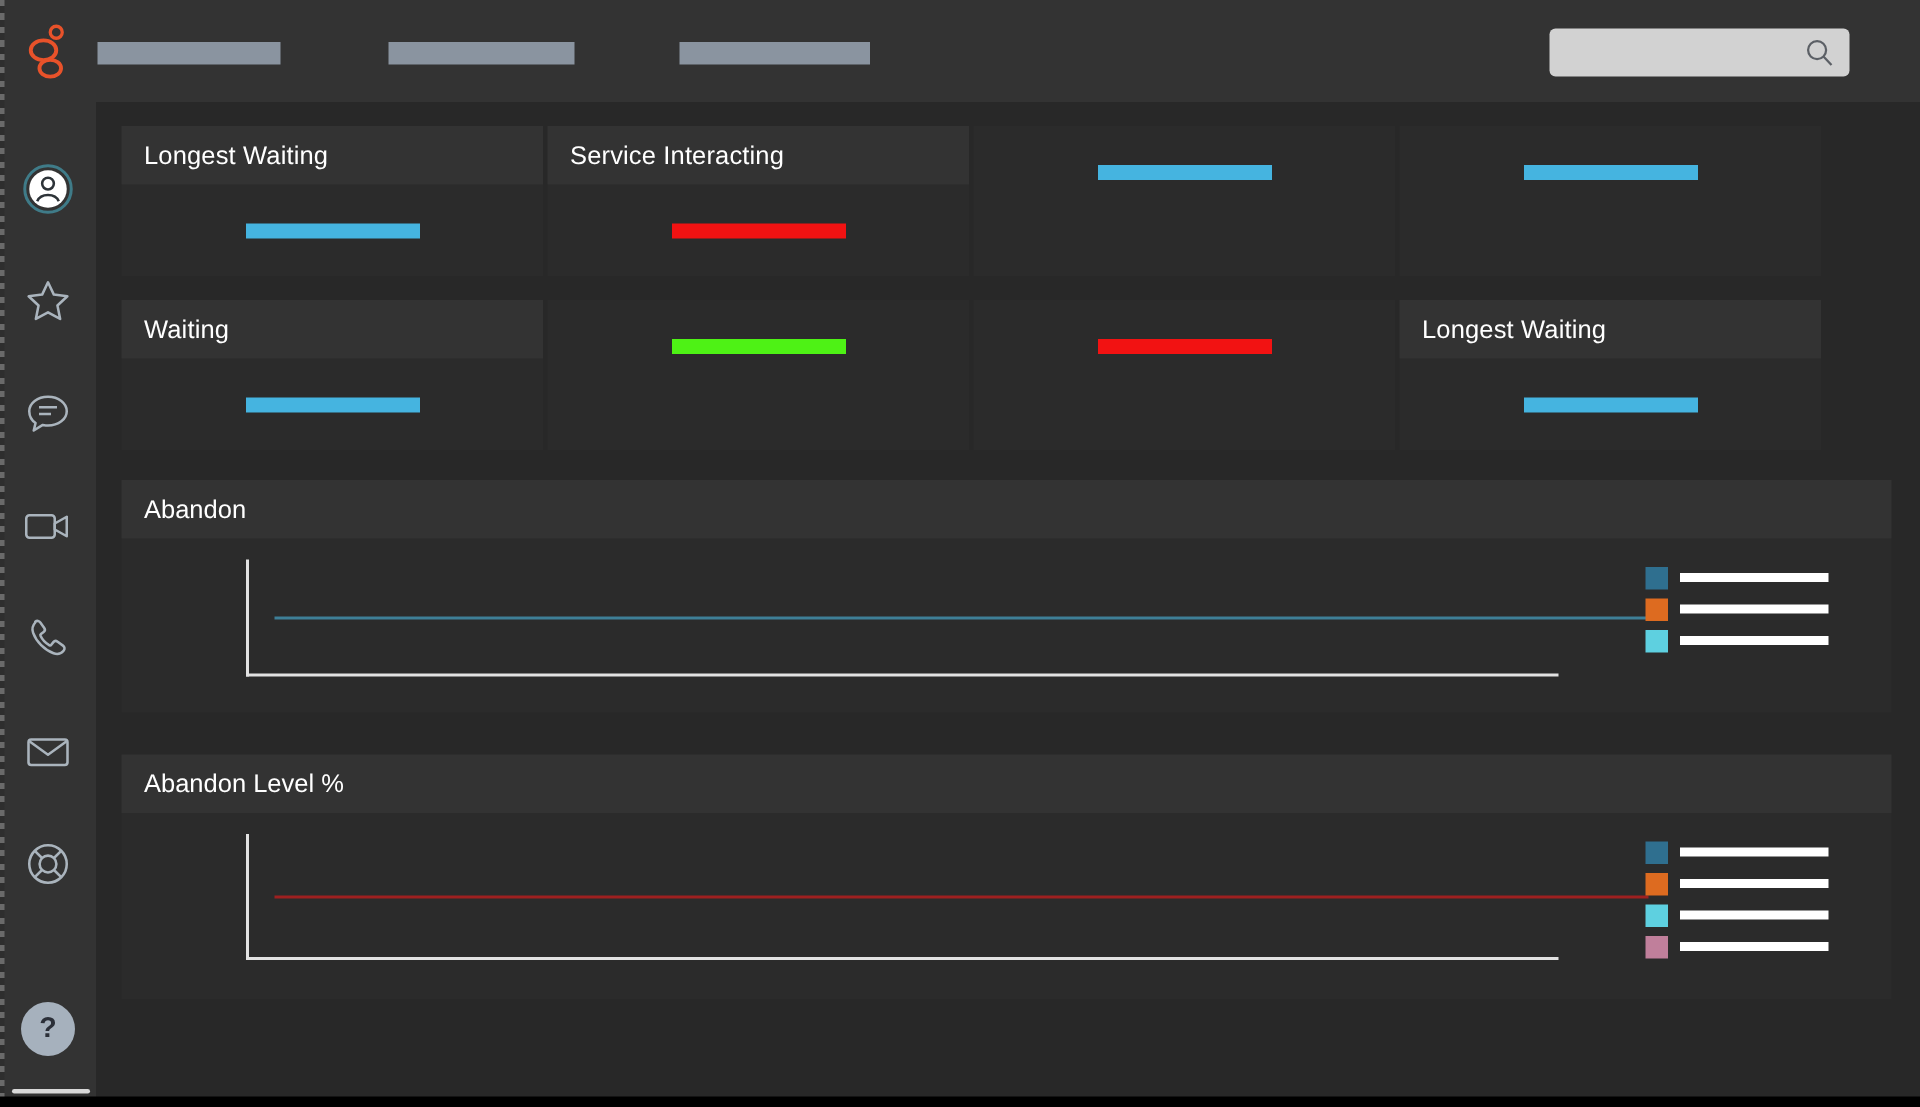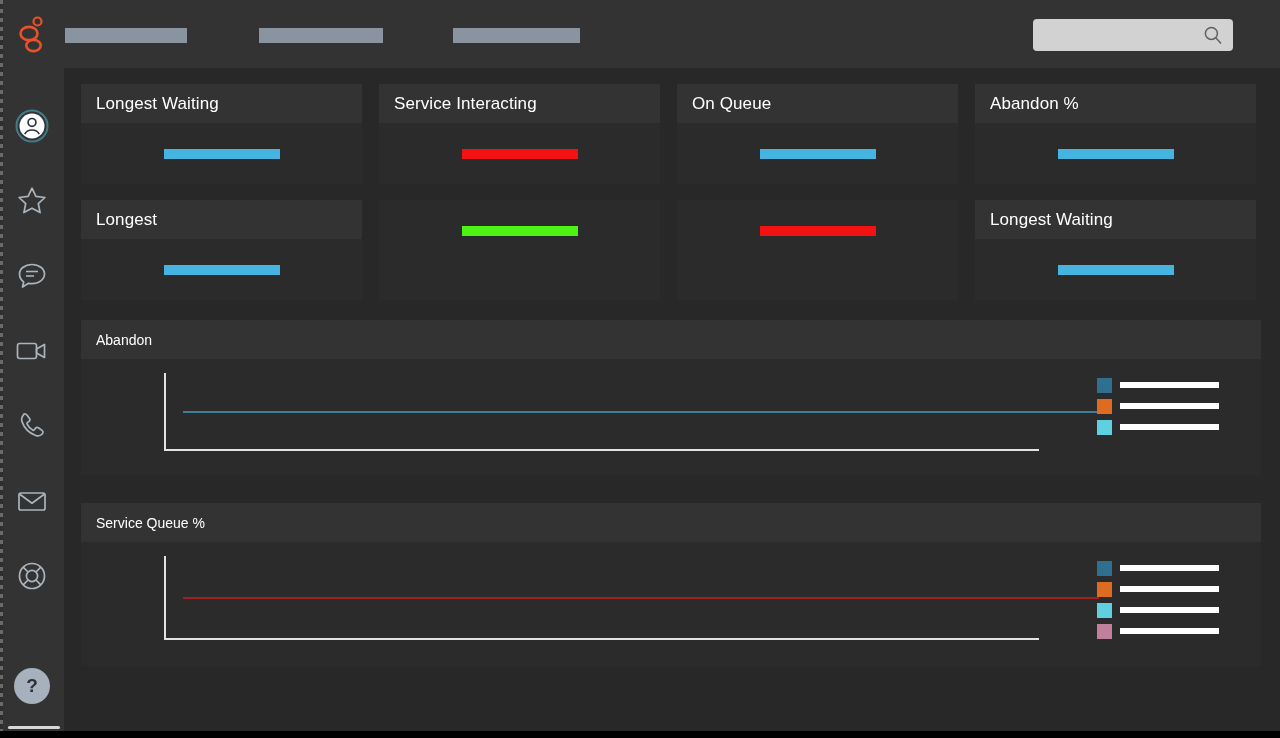--- a/index.html
+++ b/index.html
@@ -132,21 +132,21 @@
   }
 
   
   .cards {
     position: absolute;
     left: 17px; top: 16px;
     width: 1180px;
   }
   .card-row {
     display: flex;
-    gap: 17px;
+    gap: 3px;
     margin-bottom: 16px;
   }
   .card {
     width: 281px;
     background: #2b2b2b;
   }
   .card-header {
     height: 39px;
     background: #333333;
     display: flex;
@@ -182,21 +182,21 @@
   .panel-header {
     height: 39px;
     background: #333333;
     display: flex;
     align-items: center;
     padding-left: 15px;
     box-sizing: border-box;
   }
   .panel-title {
     color: #ffffff;
-    font-size: 14px;
+    font-size: 17px;
   }
   .panel-body {
     position: relative;
     height: calc(100% - 39px);
   }
   .chart-area {
     position: absolute;
     left: 83px; top: 14px;
   }
   .panel.abandon .chart-area { width: 875px; height: 78px; }
@@ -368,42 +368,36 @@
         <div class="card">
           <div class="card-header">
             <span class="card-title">Service Interacting</span>
           </div>
           <div class="card-body">
             <div class="value-redaction" style="background:#f21212"></div>
           </div>
         </div>
 
         <div class="card">
+          <div class="card-body">
+            <div class="value-redaction" style="background:#45b4e0"></div>
+          </div>
+        </div>
+
+        <div class="card">
+          <div class="card-body">
+            <div class="value-redaction" style="background:#45b4e0"></div>
+          </div>
+        </div>
+      </div>
+
+      <div class="card-row">
+        <div class="card">
           <div class="card-header">
-            <span class="card-title">On Queue</span>
-          </div>
-          <div class="card-body">
-            <div class="value-redaction" style="background:#45b4e0"></div>
-          </div>
-        </div>
-
-        <div class="card">
-          <div class="card-header">
-            <span class="card-title">Abandon %</span>
-          </div>
-          <div class="card-body">
-            <div class="value-redaction" style="background:#45b4e0"></div>
-          </div>
-        </div>
-      </div>
-
-      <div class="card-row">
-        <div class="card">
-          <div class="card-header">
-            <span class="card-title">Longest</span>
+            <span class="card-title">Waiting</span>
           </div>
           <div class="card-body">
             <div class="value-redaction" style="background:#45b4e0"></div>
           </div>
         </div>
 
         <div class="card">
           <div class="card-body">
             <div class="value-redaction" style="background:#4ef215"></div>
           </div>
@@ -448,21 +442,21 @@
           <div class="legend-row">
             <span class="legend-swatch" style="background:#5ed0e0"></span>
             <span class="legend-label-redaction"></span>
           </div>
         </div>
       </div>
     </div>
 
     <div class="panel service">
       <div class="panel-header">
-        <span class="panel-title">Service Queue %</span>
+        <span class="panel-title">Abandon Level %</span>
       </div>
       <div class="panel-body">
         <div class="chart-area">
           <div class="axis-y"></div>
           <div class="axis-x"></div>
           <div class="series-line" style="top:41px;background:#9e2020"></div>
         </div>
         <div class="legend">
           <div class="legend-row">
             <span class="legend-swatch" style="background:#2f6f8f"></span>

